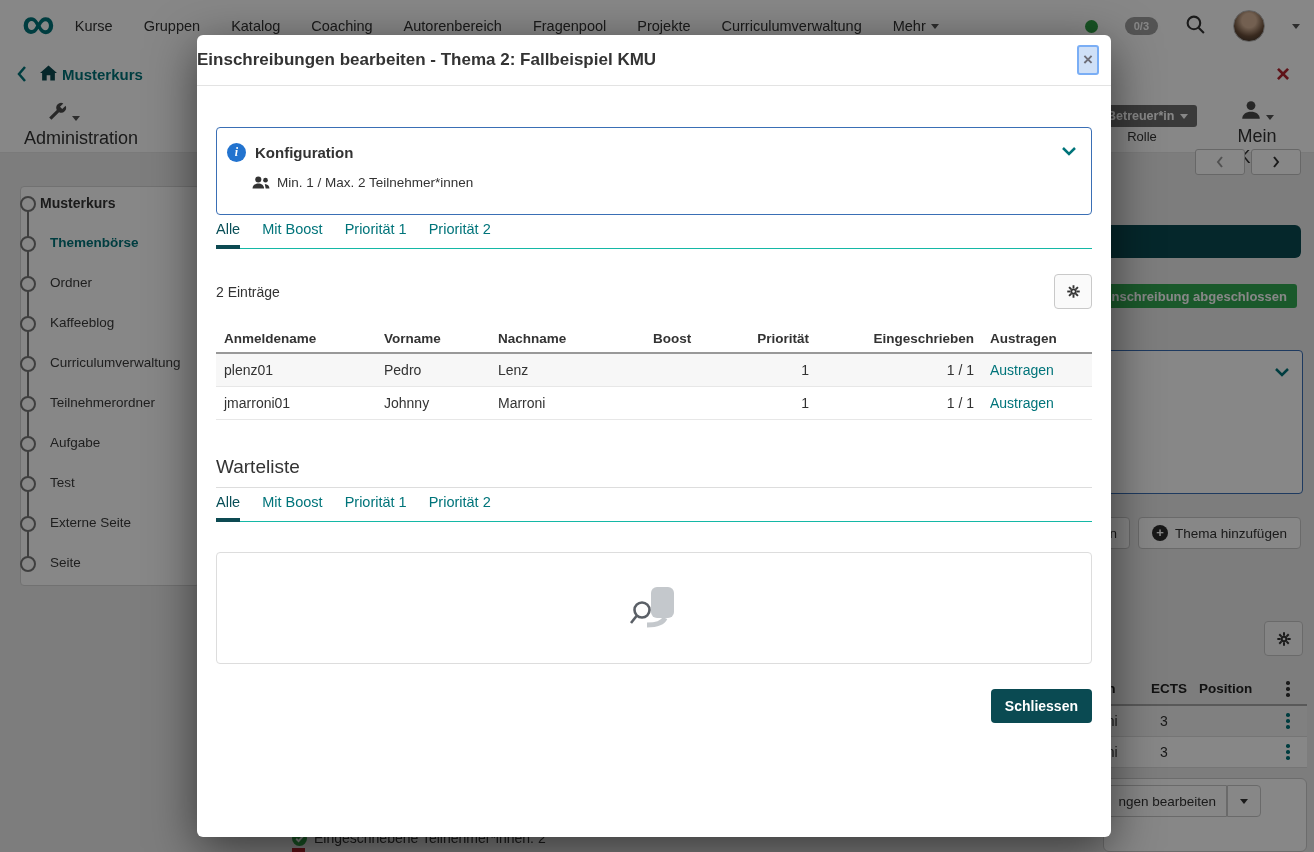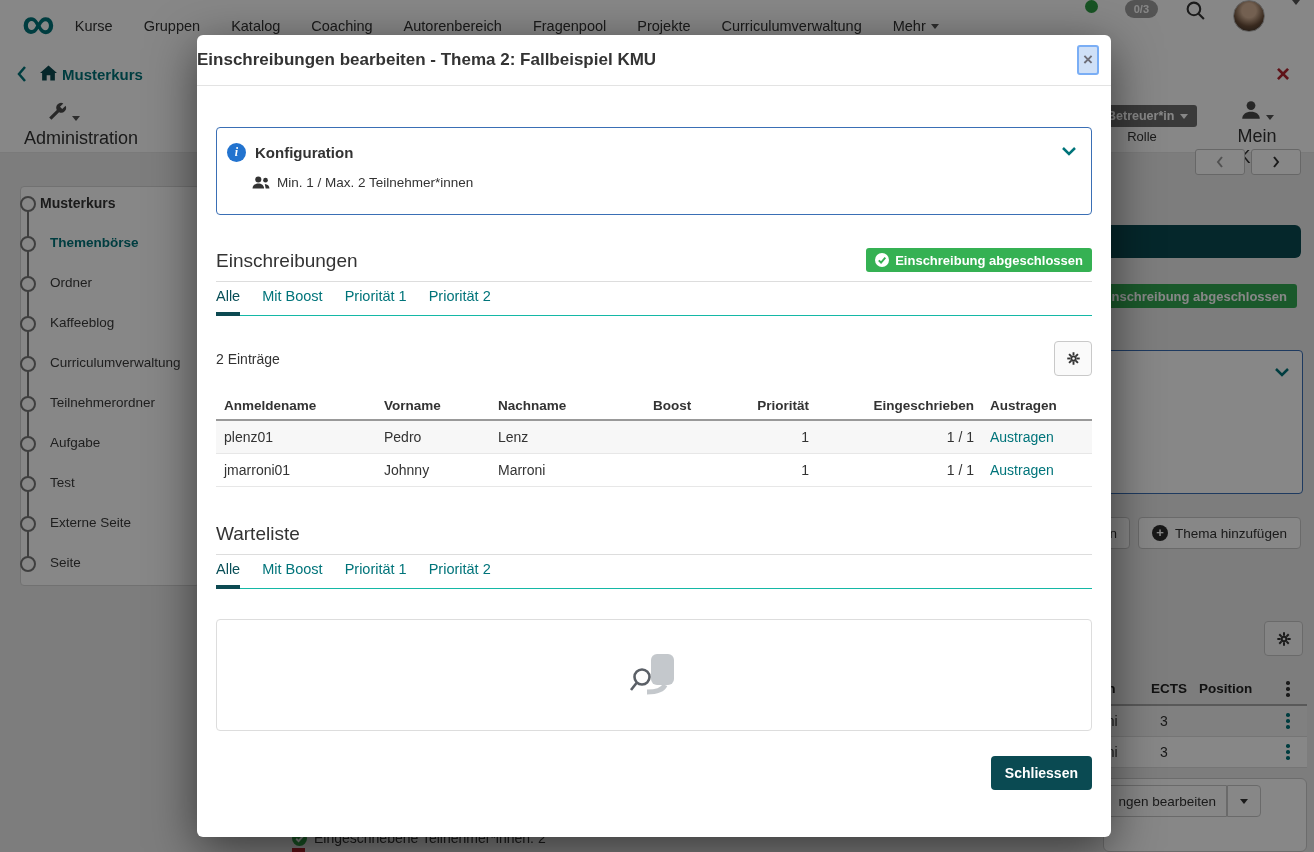--- a/index.html
+++ b/index.html
@@ -6,21 +6,21 @@
   .stage{position:relative;width:1314px;height:852px;overflow:hidden;
          font-family:"Liberation Sans",sans-serif;background:#ececec;color:#333;}
   
   .navbar{position:absolute;top:0;left:0;width:1314px;height:52px;background:#fff;
           border-bottom:1px solid #e4e4e4;display:flex;align-items:center;}
   .logo{font-size:46px;font-weight:bold;color:#00747a;line-height:40px;margin:0 20px 6px 22px;}
   .nav-items{display:flex;gap:31px;align-items:center;font-size:14.5px;color:#333;}
   .nav-link{cursor:pointer;display:flex;align-items:center;gap:5px;white-space:nowrap;}
   .caret{width:0;height:0;border-left:4px solid transparent;border-right:4px solid transparent;
          border-top:5px solid #555;display:inline-block;}
-  .nav-right{position:absolute;right:14px;top:0;height:52px;display:flex;align-items:flex-start;gap:27px;}
+  .nav-right{position:absolute;right:14px;top:0;height:52px;display:flex;align-items:center;gap:27px;}
   .green-dot{width:13px;height:13px;border-radius:50%;background:#2f9e44;}
   .pill{background:#9f9f9f;color:#fff;font-size:11px;font-weight:bold;border-radius:10px;
         padding:3px 9px;}
   .avatar{width:30px;height:30px;border-radius:50%;
           background:radial-gradient(circle at 50% 32%,#d9b69a 28%,#6b4f3a 62%,#2e2620 100%);
           border:1px solid #bbb;}
   .toolbar1{position:absolute;top:52px;left:0;width:1314px;height:44px;background:#fff;
             border-bottom:1px solid #e7e7e7;}
   .crumb-chev{position:absolute;left:16px;top:13px;}
   .crumb-home{position:absolute;left:40px;top:13px;}
@@ -328,30 +328,20 @@
           <svg width="18" height="13" viewBox="0 0 20 14">
               <circle cx="7" cy="3.6" r="3.4" fill="#333"></circle>
               <path d="M.6 13.6c0-3.4 2.9-5.5 6.4-5.5s6.4 2.1 6.4 5.5z" fill="#333"></path>
               <circle cx="15" cy="4.4" r="2.6" fill="#333"></circle>
               <path d="M14.2 8.6c3 .2 5.2 2.1 5.2 5h-4.2z" fill="#333"></path>
             </svg>
           <span>Min. 1 / Max. 2 Teilnehmer*innen</span>
         </div>
       </div>
 
-      <div class="section-head">
-        <h4>Einschreibungen</h4>
-        <span class="badge-green">
-          <svg width="14" height="14" viewBox="0 0 16 16">
-              <circle cx="8" cy="8" r="8" fill="#fff"></circle>
-              <polyline points="4.3,8.4 6.9,10.9 11.8,5.4" fill="none" stroke="#35b153" stroke-width="2.2"></polyline>
-            </svg>
-          <span>Einschreibung abgeschlossen</span>
-        </span>
-      </div>
 
       <div class="tabs">
         <span class="tab active">Alle</span>
         <span class="tab">Mit Boost</span>
         <span class="tab">Priorität 1</span>
         <span class="tab">Priorität 2</span>
       </div>
 
       <div class="count-row">
         <span class="count">2 Einträge</span>

